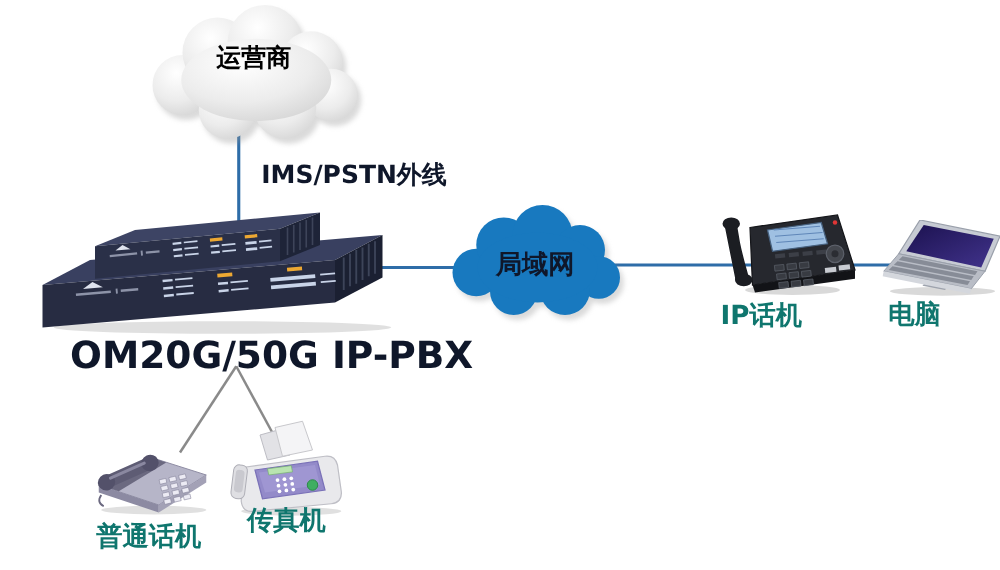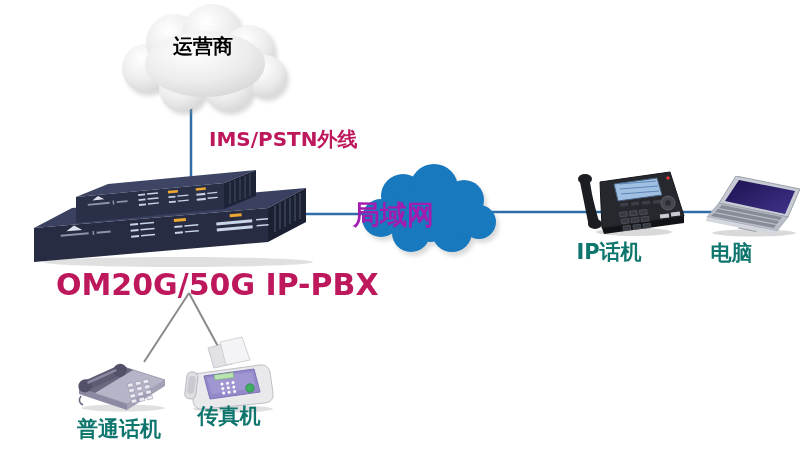--- a/index.html
+++ b/index.html
@@ -11,25 +11,25 @@
   .abs{position:absolute;}
   .label{
     position:absolute;color:#0f766e;font-weight:600;font-size:21px;
     text-align:center;white-space:nowrap;line-height:1.2;
   }
   .cloud-text{
     position:absolute;color:#000;font-weight:700;font-size:20px;
     text-align:center;line-height:26px;white-space:nowrap;
   }
   .lan-text{
-    position:absolute;color:#a21caf;font-weight:600;font-size:27px;
-    text-align:left;white-space:nowrap;
+    position:absolute;color:#0f172a;font-weight:600;font-size:21px;
+    text-align:center;white-space:nowrap;
   }
   .red-label{
-    position:absolute;color:#be185d;white-space:nowrap;font-weight:700;
+    position:absolute;color:#0f172a;white-space:nowrap;font-weight:700;
   }
   .trunk-label{font-size:20px;}
   .pbx-label{font-size:30px;text-align:center;}
   svg{display:block;}
   .shadowed-soft{filter:drop-shadow(3px 4px 2px rgba(150,150,150,0.35));}
 </style>
 </head>
 <body>
 
 <div class="stage">
@@ -211,21 +211,21 @@
     <polygon points="33,4 89,15 79,38 19,25" fill="url(#lapScr)"></polygon>
     <polygon points="13,27 82,41 71,55 1,41" fill="#b9bdc6" stroke="#9aa0ab" stroke-width="0.8"></polygon>
     <g fill="#878c97">
       <polygon points="16,29 76,41 74,44 13,32"></polygon>
       <polygon points="12,33 73,45 71,48 9,36"></polygon>
       <polygon points="8,37 70,49 68,52 5,40"></polygon>
     </g>
     <polygon points="34,50 52,53.5 50,56 32,52.5" fill="#9ea3ad"></polygon>
     <polygon points="1,41 71,55 70,59 0,45" fill="#d4d7dd"></polygon>
   </svg>
-  <div class="label" style="left:688px;top:241px;width:55px;z-index:3;">电脑</div>
+  <div class="label" style="left:688px;top:241px;width:55px;z-index:3;font-family:Liberation Mono, monospace;">电脑</div>
 
   <svg class="abs" style="left:55px;top:352px;z-index:2;" width="100" height="60" viewBox="0 0 100 60">
     <ellipse cx="52" cy="56" rx="42" ry="3.5" fill="#000" opacity="0.12"></ellipse>
     <polygon points="8,36 50,14 94,28 56,52" fill="#b6b5c8" stroke="#8f8da4" stroke-width="0.8"></polygon>
     <polygon points="8,36 56,52 56,58 8,42" fill="#8c8aa2"></polygon>
     <polygon points="56,52 94,28 94,34 56,58" fill="#a3a1b6"></polygon>
     <polygon points="8,36 50,14 62,18 24,41" fill="#6b6980"></polygon>
     <g transform="rotate(-24 32 27)">
       <rect x="10" y="21" width="44" height="10" rx="5" fill="#5e5c74"></rect>
       <ellipse cx="13" cy="26" rx="7" ry="6.5" fill="#53516a"></ellipse>

